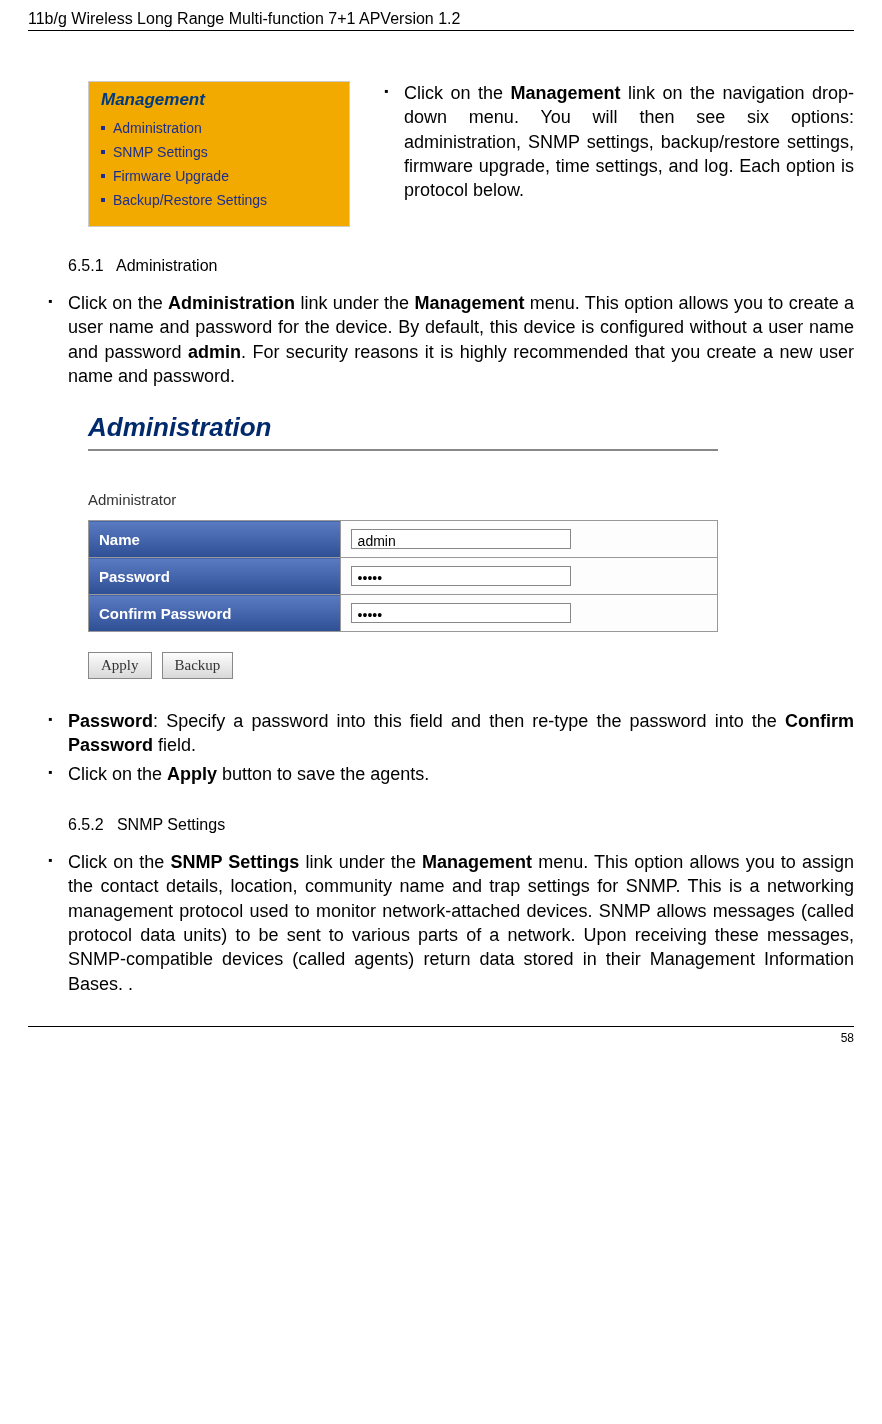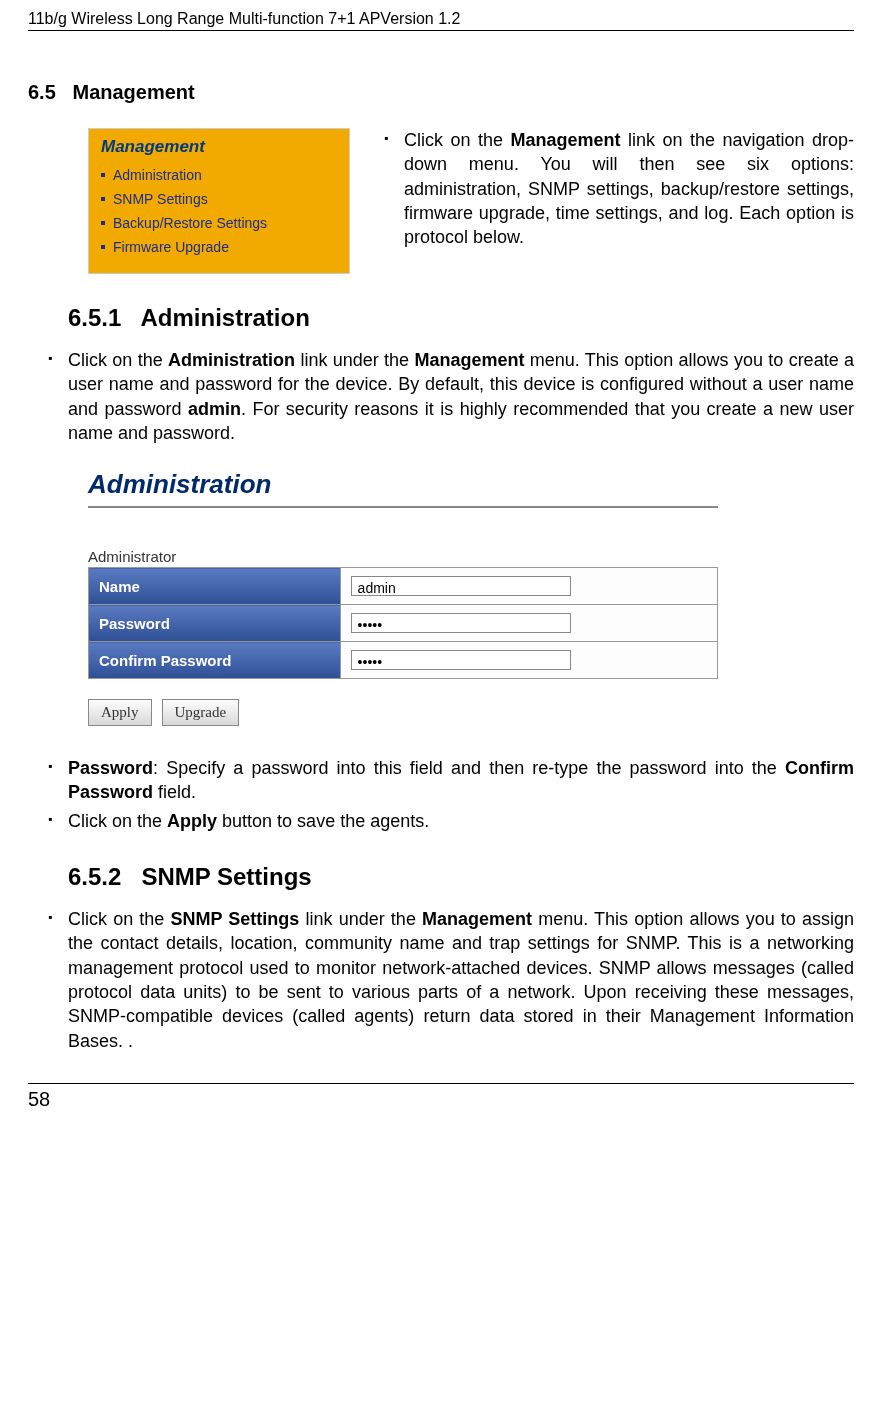--- a/index.html
+++ b/index.html
@@ -25,22 +25,22 @@
     border: none;
     border-top: 1px solid #000;
     margin: 0 0 50px 0;
   }
   .section-heading {
     font-weight: bold;
     font-size: 20px;
     margin: 0 0 24px 0;
   }
   .sub-heading {
-    font-weight: bold;
-    font-size: 24px;
+    font-weight: normal;
+    font-size: 16px;
     margin: 30px 0 16px 40px;
   }
   .twocol {
     display: flex;
     gap: 34px;
     margin-bottom: 24px;
     margin-left: 60px;
   }
   .nav-box {
     background: #f2a900;
@@ -105,21 +105,21 @@
     font-weight: bold;
     font-style: italic;
     color: #002a6c;
     padding: 6px 0;
     border-bottom: 2px solid #888;
     margin-bottom: 40px;
   }
   .admin-group-label {
     color: #333;
     font-size: 15px;
-    margin-bottom: 2px;
+    margin-bottom: 12px;
   }
   .form-table {
     width: 100%;
     border-collapse: collapse;
     border: 1px solid #999;
   }
   .form-table td {
     border: 1px solid #999;
     padding: 8px 10px;
     font-size: 15px;
@@ -158,59 +158,55 @@
     font-size: 15px;
     color: #333;
     cursor: pointer;
   }
   .footer-hr {
     border: none;
     border-top: 1px solid #000;
     margin: 30px 0 4px 0;
   }
   .page-num {
-    text-align: left;
-    font-size: 20px;
+    text-align: right;
+    font-size: 12px;
   }
   b { font-weight: bold; }
 </style>
 </head>
 <body>
 
 <div class="page">
 
   <div class="header-row">
     <span>11b/g Wireless Long Range Multi-function 7+1 AP</span>
     <span>Version 1.2</span>
   </div>
   <hr class="hr-line">
 
-  <div class="section-heading">
-    <span>6.5</span>&nbsp;&nbsp;
-    <span>Management</span>
-  </div>
 
   <div class="twocol">
     <div class="nav-box">
       <div class="nav-title">Management</div>
       <div class="nav-item">
           <span class="nav-dot"></span>
           <span>Administration</span>
         </div>
       <div class="nav-item">
           <span class="nav-dot"></span>
           <span>SNMP Settings</span>
         </div>
       <div class="nav-item">
           <span class="nav-dot"></span>
+          <span>Firmware Upgrade</span>
+        </div>
+      <div class="nav-item">
+          <span class="nav-dot"></span>
           <span>Backup/Restore Settings</span>
-        </div>
-      <div class="nav-item">
-          <span class="nav-dot"></span>
-          <span>Firmware Upgrade</span>
         </div>
     </div>
     <div style="flex:1">
       <div class="bullet-para" style="margin-left:0">
         <span class="sq"></span>
         <span class="desc">
           <span>Click on the </span><b>Management</b><span> link on the navigation drop-down menu. You will then see six options: administration, SNMP settings, backup/restore settings, firmware upgrade, time settings, and log. Each option is protocol below.</span>
         </span>
       </div>
     </div>
@@ -242,21 +238,21 @@
         <td class="input-cell"><span class="fake-input">•••••</span></td>
       </tr>
       <tr>
         <td class="label-cell">Confirm Password</td>
         <td class="input-cell"><span class="fake-input">•••••</span></td>
       </tr>
     </tbody>
       </table>
     <div class="btn-row">
       <div class="btn">Apply</div>
-      <div class="btn">Upgrade</div>
+      <div class="btn">Backup</div>
     </div>
   </div>
 
   <div class="bullet-para">
     <span class="sq"></span>
     <span class="txt"><b>Password</b><span>: Specify a password into this field and then re-type the password into the </span><b>Confirm Password</b><span> field.</span></span>
   </div>
   <div class="bullet-para">
     <span class="sq"></span>
     <span class="txt"><span>Click on the </span><b>Apply</b><span> button to save the agents.</span></span>

